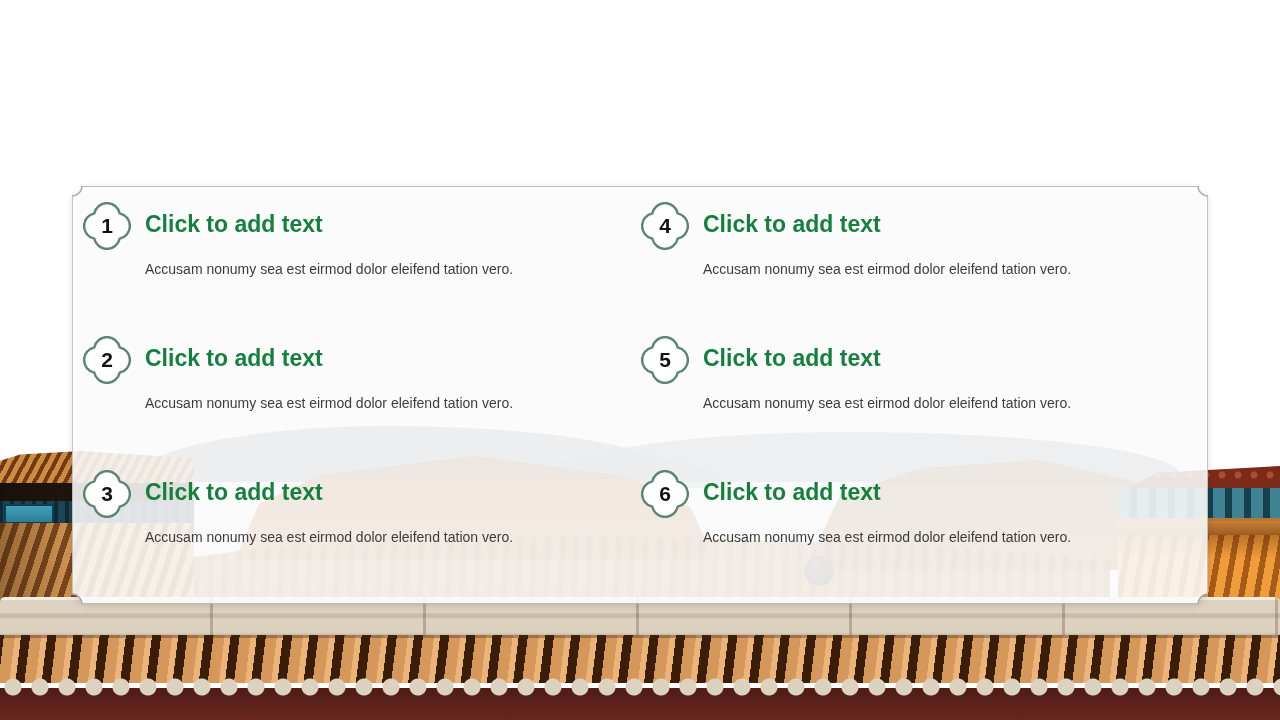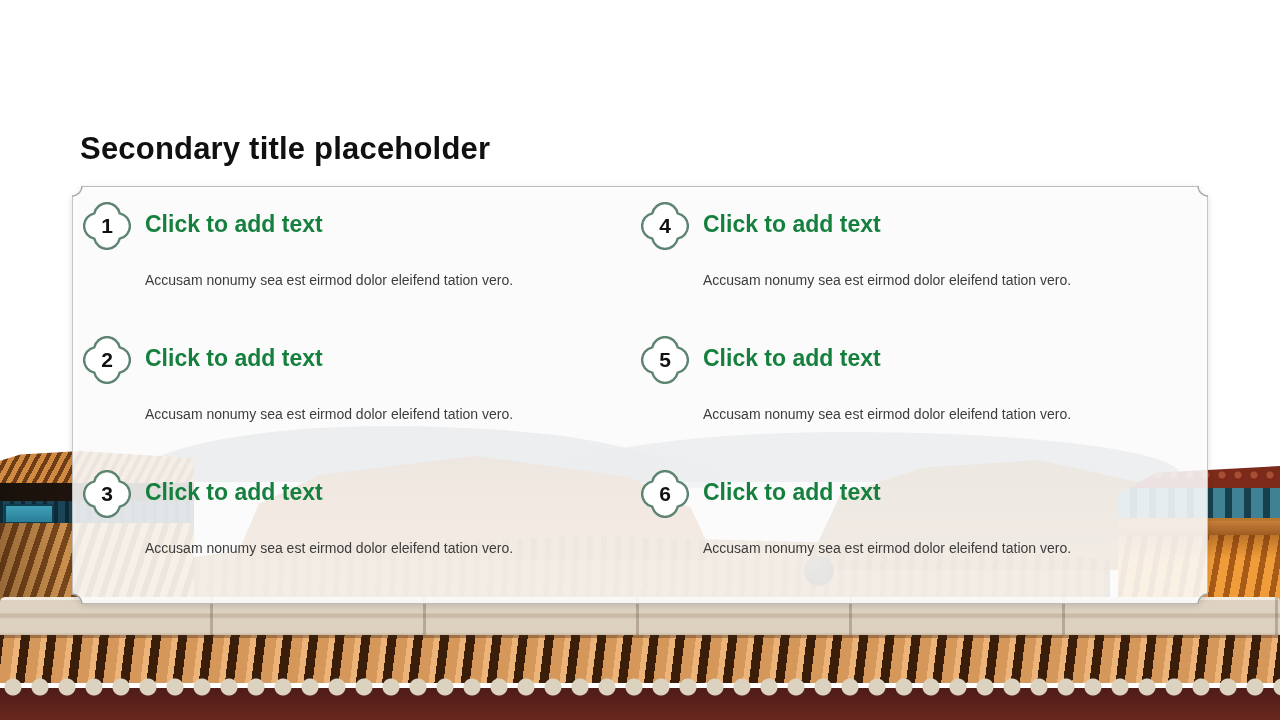--- a/index.html
+++ b/index.html
@@ -70,21 +70,21 @@
   .panel{position:absolute;left:72px;top:186px;width:1136px;height:418px;}
   .panel-bg{position:absolute;left:0;top:0;filter:drop-shadow(0 2px 3px rgba(0,0,0,.14));}
   .grid{position:absolute;left:11px;top:16px;display:grid;grid-template-columns:558px 540px;grid-auto-rows:134px;}
   .cell{display:flex;align-items:flex-start;}
   .badge{position:relative;width:48px;height:48px;flex:0 0 48px;}
   .badge svg{position:absolute;left:0;top:0;}
   .badge .num{position:absolute;left:0;top:0;width:48px;height:48px;display:flex;align-items:center;justify-content:center;
               font-size:21px;font-weight:bold;color:#111;}
   .texts{margin-left:14px;padding-top:9px;}
   .heading{font-size:23px;font-weight:bold;color:#15803d;line-height:1.2;}
-  .bodytext{margin-top:32px;font-size:14px;color:#3c3c3c;line-height:1.3;}
+  .bodytext{margin-top:21px;font-size:14px;color:#3c3c3c;line-height:1.3;}
 </style>
 </head>
 <body>
 
 <div class="slide">
 
   <div class="photo">
     <div class="mtn mtn1"></div>
     <div class="mtn mtn2"></div>
     <div class="mtn mtn3"></div>
@@ -104,21 +104,20 @@
       <div class="rr1b"></div>
       <div class="rr2"></div>
       <div class="rr3"></div>
       <div class="rr4"></div>
     </div>
     <div class="coping"></div>
     <div class="redwall"></div>
     <div class="tiles"></div>
   </div>
 
-  <div class="title">Secondary title placeholder</div>
 
   <div class="panel">
     <svg class="panel-bg" width="1136" height="418" viewBox="0 0 1136 418">
       <path d="M10 0 H1126 A10 10 0 0 0 1136 10 V408 A10 10 0 0 0 1126 418 H10 A10 10 0 0 0 0 408 V10 A10 10 0 0 0 10 0 Z" fill="rgba(255,255,255,0.87)" stroke="#a6a6a6" stroke-width="1.3"></path>
     </svg>
 
     <div class="grid">
 
       <div class="cell">
         <div class="badge">

